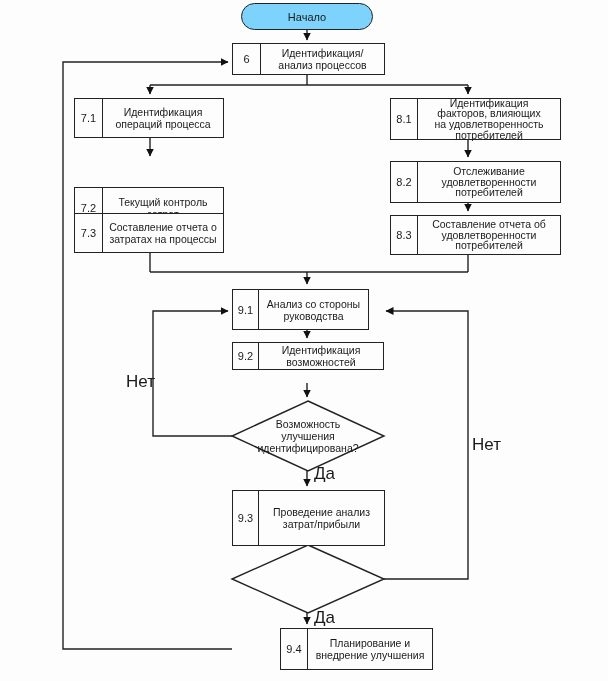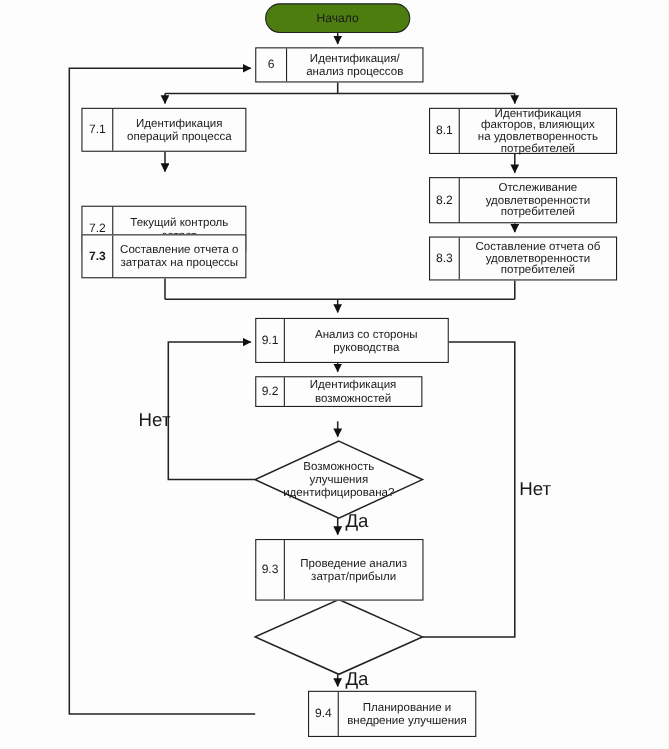--- a/index.html
+++ b/index.html
@@ -3,21 +3,21 @@
 <meta charset="utf-8">
 <style>
   html,body{margin:0;padding:0;background:#e9e9e9;}
   .canvas{
     position:relative;width:608px;height:681px;background:#fdfdfd;
     font-family:"Liberation Sans","DejaVu Sans",sans-serif;color:#1a1a1a;
     margin:0 auto;overflow:hidden;
   }
   .wires{position:absolute;left:0;top:0;width:608px;height:681px;}
   .terminator{
-    position:absolute;border:1.6px solid #222;border-radius:14px;background:#4d7c0f;
+    position:absolute;border:1.6px solid #222;border-radius:14px;background:#7dd3fc;
     display:flex;align-items:center;justify-content:center;
     font-size:11px;
   }
   .pbox{
     position:absolute;border:1.6px solid #222;background:#fdfdfd;
     display:flex;align-items:stretch;box-sizing:border-box;
   }
   .pbox .num{
     border-right:1.6px solid #222;display:flex;align-items:center;justify-content:center;
     font-size:11px;flex:0 0 auto;
@@ -96,21 +96,21 @@
     <div class="num" style="width:27px;">7.1</div>
     <div class="lbl">Идентификация
 операций процесса</div>
   </div>
   <div class="pbox" style="left:74px;top:160px;width:150px;height:42px;margin-top:27px;">
     <div class="num" style="width:27px;">7.2</div>
     <div class="lbl">Текущий контроль
 затрат</div>
   </div>
   <div class="pbox" style="left:74px;top:213px;width:150px;height:40px;">
-    <div class="num" style="width:27px;font-weight:bold;">7.3</div>
+    <div class="num" style="width:27px;">7.3</div>
     <div class="lbl">Составление отчета о
 затратах на процессы</div>
   </div>
 
   <div class="pbox" style="left:390px;top:98px;width:171px;height:42px;">
     <div class="num" style="width:26px;">8.1</div>
     <div class="lbl tight">Идентификация
 факторов, влияющих
 на удовлетворенность
 потребителей</div>
@@ -121,21 +121,21 @@
 удовлетворенности
 потребителей</div>
   </div>
   <div class="pbox" style="left:390px;top:215px;width:171px;height:40px;">
     <div class="num" style="width:26px;">8.3</div>
     <div class="lbl tight">Составление отчета об
 удовлетворенности
 потребителей</div>
   </div>
 
-  <div class="pbox" style="left:232px;top:289px;width:176px;height:41px;">
+  <div class="pbox" style="left:232px;top:289px;width:137px;height:41px;">
     <div class="num" style="width:25px;">9.1</div>
     <div class="lbl">Анализ со стороны
 руководства</div>
   </div>
   <div class="pbox" style="left:232px;top:342px;width:152px;height:28px;">
     <div class="num" style="width:25px;">9.2</div>
     <div class="lbl">Идентификация
 возможностей</div>
   </div>
   <div class="pbox" style="left:232px;top:490px;width:153px;height:56px;">

